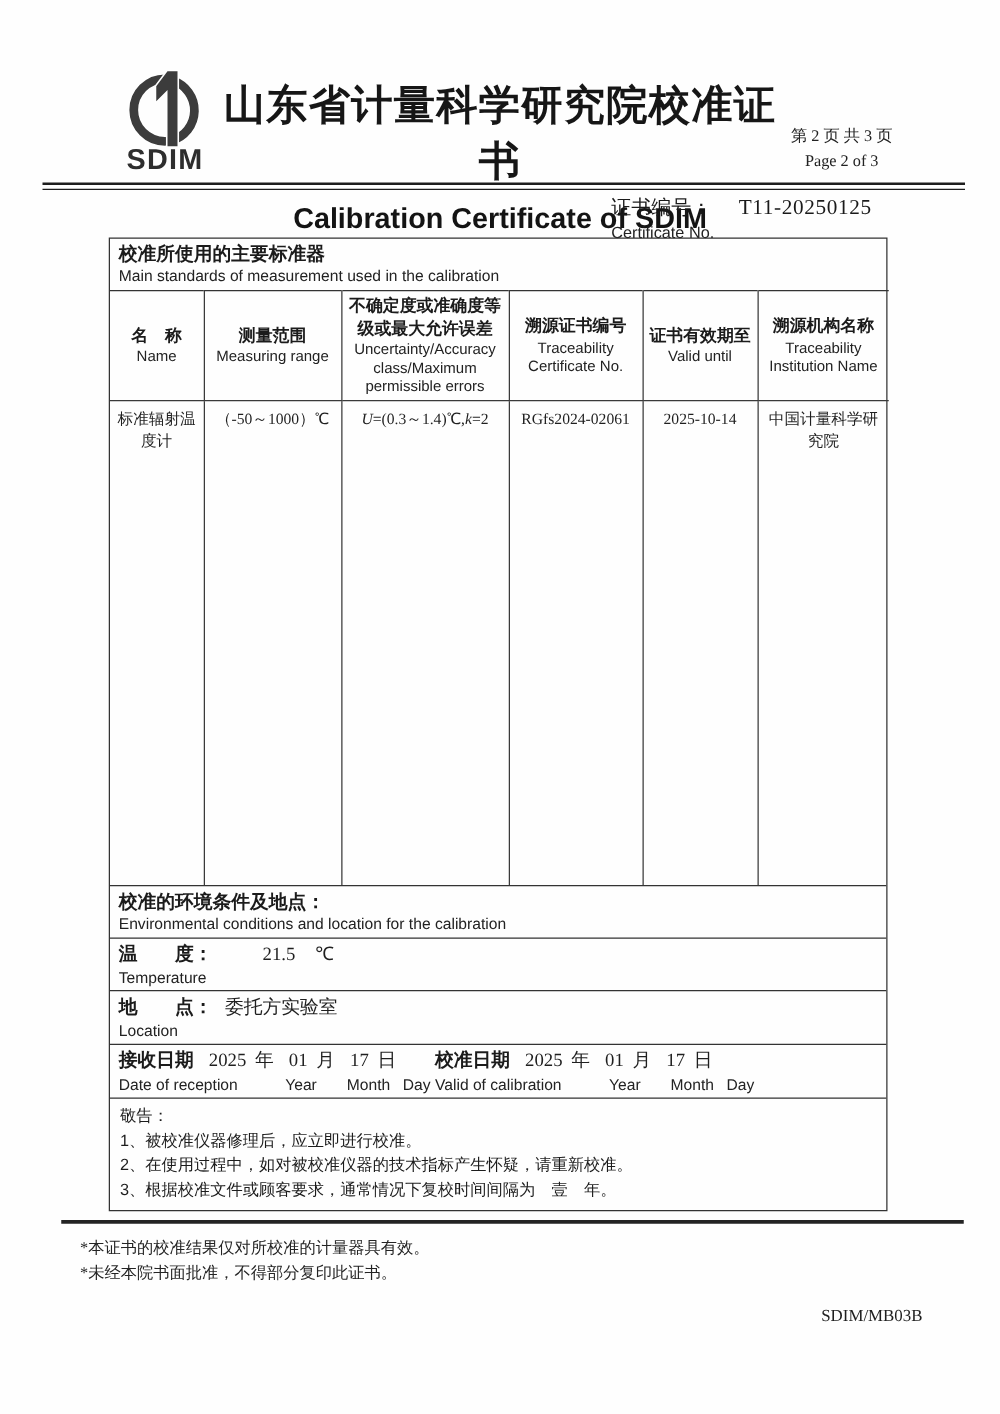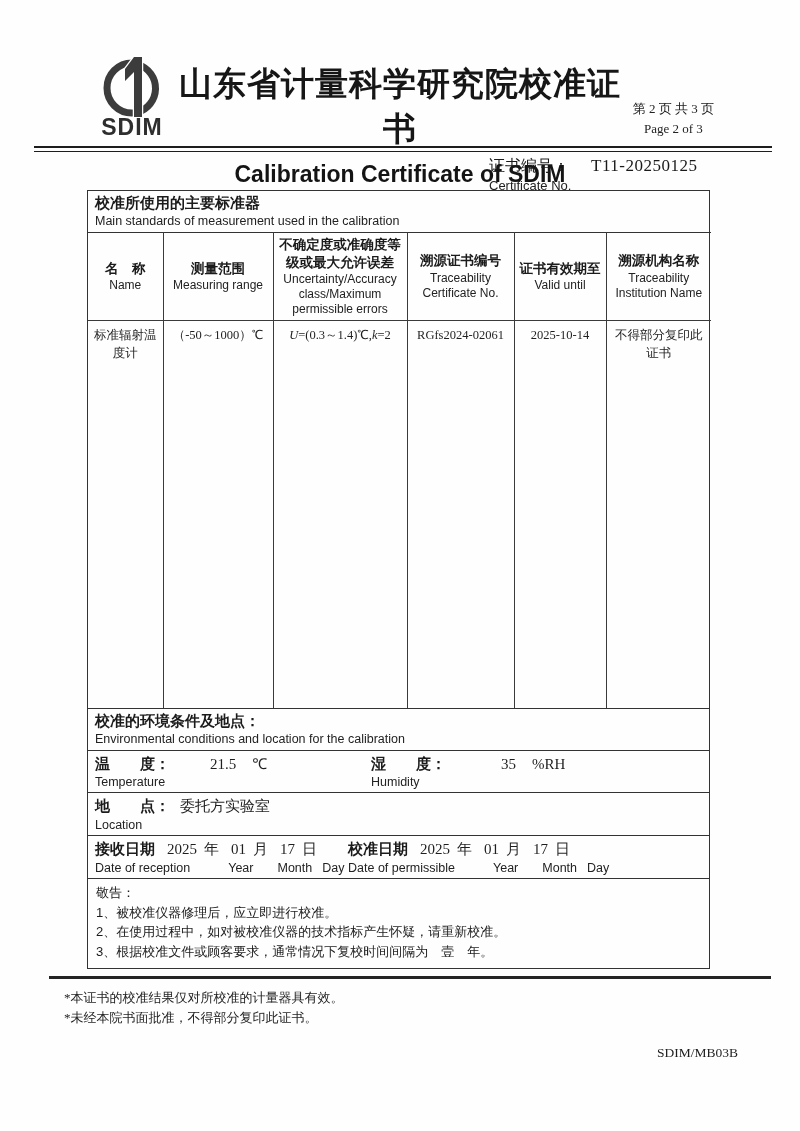--- a/index.html
+++ b/index.html
@@ -145,43 +145,37 @@
           <div class="hdr-cn">溯源机构名称</div>
           <div class="hdr-en">Traceability Institution Name</div>
         </td>
       </tr>
       <tr class="data-row">
         <td>标准辐射温度计</td>
         <td>（-50～1000）℃</td>
         <td><span class="ital">U</span><span>=(0.3～1.4)℃,</span><span class="ital">k</span><span>=2</span></td>
         <td>RGfs2024-02061</td>
         <td>2025-10-14</td>
-        <td>不得部分复印此证书</td>
+        <td>中国计量科学研究院</td>
       </tr>
     </tbody>
       </table>
 
     <div class="sec-title bt">
       <div class="cn">校准的环境条件及地点：</div>
       <div class="en">Environmental conditions and location for the calibration</div>
     </div>
 
     <div class="split-row row-temp bt">
       <div class="half-l">
         <div class="line1">
           <span class="cnl">温　　度：</span><span class="v-gap-40">21.5</span><span class="v-gap-16">℃</span>
         </div>
         <div class="line2">Temperature</div>
       </div>
-      <div class="half-r">
-        <div class="line1">
-          <span class="cnl">湿　　度：</span><span class="v-gap-55">35</span><span class="v-gap-16">%RH</span>
-        </div>
-        <div class="line2">Humidity</div>
-      </div>
     </div>
 
     <div class="split-row bt">
       <div class="half-r">
         <div class="line1">
           <span class="cnl">地　　点：</span><span class="v-gap-10">委托方实验室</span>
         </div>
         <div class="line2">Location</div>
       </div>
     </div>
@@ -193,21 +187,21 @@
         </div>
         <div class="line2">
           <span>Date of reception</span><span class="sub-gap1">Year</span><span class="sub-gap2">Month</span><span class="sub-gap3">Day</span>
         </div>
       </div>
       <div class="half-r">
         <div class="line1">
           <span class="cnl">校准日期</span><span class="dval v-gap-40">2025</span><span class="dunit">年</span><span class="dval">01</span><span class="dunit">月</span><span class="dval">17</span><span class="dunit">日</span>
         </div>
         <div class="line2">
-          <span>Date of permissible</span><span class="sub-gap1">Year</span><span class="sub-gap2">Month</span><span class="sub-gap3">Day</span>
+          <span>Valid of calibration</span><span class="sub-gap1">Year</span><span class="sub-gap2">Month</span><span class="sub-gap3">Day</span>
         </div>
       </div>
     </div>
 
     <div class="notes bt">
       <div>敬告：</div>
       <div>1、被校准仪器修理后，应立即进行校准。</div>
       <div>2、在使用过程中，如对被校准仪器的技术指标产生怀疑，请重新校准。</div>
       <div>3、根据校准文件或顾客要求，通常情况下复校时间间隔为　壹　年。</div>
     </div>

